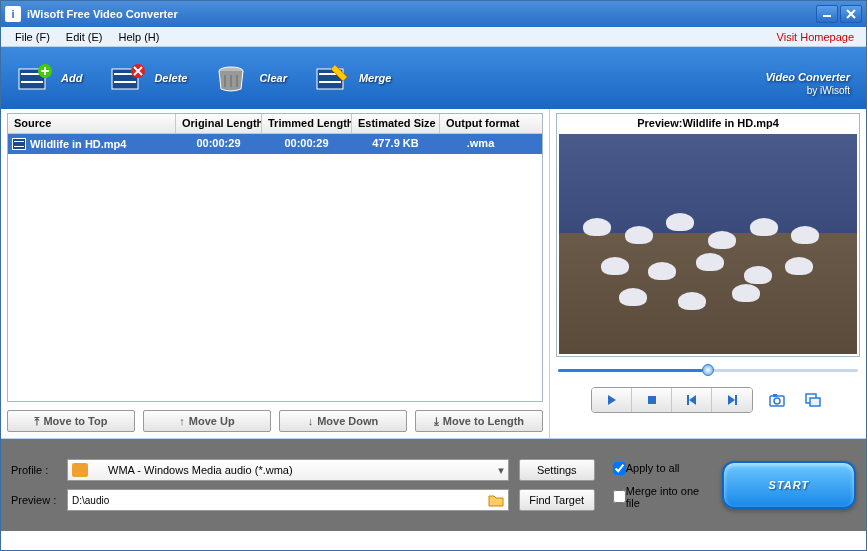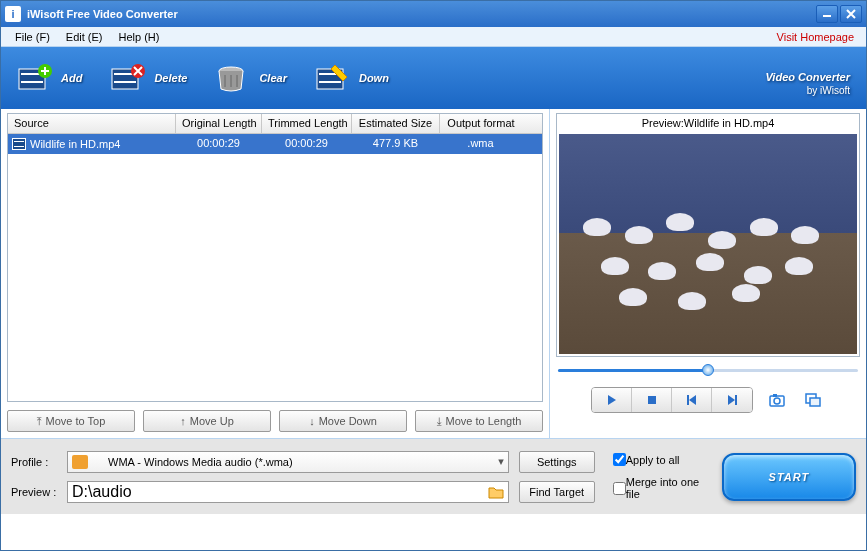--- a/index.html
+++ b/index.html
@@ -10,21 +10,21 @@
 .titlebar .winbtn { width: 22px; height: 18px; background: linear-gradient(#5ca0e8,#2a6ec8); border: 1px solid #1a5eb8; margin-left: 2px; display: flex; align-items: center; justify-content: center; color: #fff; font-weight: bold; cursor: pointer; border-radius:2px;}
 .menubar { height: 20px; background: #eaf3fc; border-bottom: 1px solid #b8d4f0; display: flex; align-items: center; padding: 8px 6px; }
 .menubar .menuitem { padding: 2px 8px; cursor: pointer; }
 .menubar .spacer { flex: 1; }
 .menubar .homepage { color: #c00; cursor: pointer; padding-right: 6px; }
 .toolbar { height: 62px; background: linear-gradient(#3d8be0, #1a66c4); display: flex; align-items: center; padding: 0 16px; gap: 28px; }
 .toolbar .tbtn { display: flex; align-items: center; gap: 8px; color: #fff; font-size: 16px; font-style: italic; font-weight: bold; cursor: pointer; text-shadow: 1px 1px 2px #002a5c; }
 .toolbar .ticon { width: 36px; height: 30px; display:flex;align-items:center;justify-content:center; }
 .toolbar .brand { margin-left: auto; color: #fff; font-size: 22px; font-style: italic; font-weight: bold; text-shadow: 1px 1px 3px #002a5c; text-align:right;}
 .toolbar .brand .sub { font-size: 10px; font-style: normal; font-weight: normal; display:block; text-align:right; margin-top:-2px;}
-.mainarea { display: flex; height: 330px; border-bottom: 1px solid #b8d4f0; }
+.mainarea { display: flex; height: 330px; border-bottom: 1px solid #b8d4f0; font-weight: bold; }
 .leftpane { flex: 1; border-right: 1px solid #b8d4f0; display: flex; flex-direction: column; padding: 4px 6px 6px 6px;}
 .rightpane { width: 316px; display: flex; flex-direction: column; padding: 4px 6px 6px 6px;}
 .grid { border: 1px solid #a8b8c8; background: #fff; flex: 1; display: flex; flex-direction: column; }
 .grid .ghead { display: flex; background: linear-gradient(#fdfdfd,#eaeaea); border-bottom: 1px solid #c8c8c8; height: 20px; }
 .grid .gcell { border-right: 1px solid #c8c8c8; padding: 3px 6px; text-align: center; overflow:hidden; white-space:nowrap;}
 .grid .c0 { width: 168px; text-align: left; }
 .grid .c1 { width: 86px; }
 .grid .c2 { width: 90px; }
 .grid .c3 { width: 88px; }
 .grid .c4 { width: 82px; border-right: none;}
@@ -44,29 +44,29 @@
 .bird { position:absolute; width:28px; height:18px; background:#e8e8f0; border-radius: 50% 50% 40% 40%; }
 .slider { height: 14px; margin: 6px 2px; position:relative; }
 .slider .track { position:absolute; top:6px; left:0; right:0; height:3px; background:#c8d8ec; border-radius:2px;}
 .slider .fill { position:absolute; top:6px; left:0; width:50%; height:3px; background:#2a7edb; border-radius:2px;}
 .slider .thumb { position:absolute; top:1px; left:50%; width:12px; height:12px; margin-left:-6px; background: radial-gradient(#fff,#4a9ee8); border-radius:50%; border:1px solid #2a7edb;}
 .playctrls { display:flex; align-items:center; justify-content:center; gap:0; margin-top:4px;}
 .pbtngroup { display:flex; border:1px solid #9a9a9a; border-radius:4px; overflow:hidden;}
 .pbtn { width:40px; height:24px; background: linear-gradient(#fdfdfd,#e4e4e4); display:flex; align-items:center; justify-content:center; cursor:pointer; border-right:1px solid #c8c8c8; color:#3a6ea5;}
 .pbtn:last-child { border-right:none; }
 .extbtn { width:24px; height:20px; margin-left:12px; display:flex; align-items:center; justify-content:center; color:#2a7edb; cursor:pointer; font-size:14px;}
-.bottom { padding: 8px 10px; background: #e5e5e5; display:flex; align-items:center; gap:10px; height: 75px;}
+.bottom { padding: 8px 10px; background: #737373; display:flex; align-items:center; gap:10px; height: 92px;}
 .bottomleft { display:grid; grid-template-columns: 50px 1fr; row-gap:8px; column-gap:6px; align-items:center; width: 520px;}
 .bottomleft label { text-align:left; }
 .combo { height:22px; border:1px solid #9a9a9a; background: linear-gradient(#fff,#f0f0f0); display:flex; align-items:center; padding:0 4px; gap:20px; cursor:pointer;}
 .combo .cicon { width:16px; height:14px; background:#f0a030; border-radius:2px;}
 .combo .ctext { flex:1; }
 .combo .carrow { color:#555; }
 .textin { height:22px; border:1px solid #9a9a9a; background:#fff; display:flex; align-items:center; padding:0 4px;}
-.textin .txt { flex:1; border:none; outline:none; font-size:16px;}
+.textin .txt { flex:1; border:none; outline:none; font-size:10px;}
 .textin .folder { width:16px; height:14px; color:#c8a030; cursor:pointer;}
 .midbtns { display:flex; flex-direction:column; gap:8px;}
 .midbtns .btn { width:76px; flex:none; color:#000;}
 .checks { display:flex; flex-direction:column; gap:10px; margin-left:8px;}
 .checks label { display:flex; align-items:center; cursor:pointer;}
 .checks input { width:13px; height:13px;}
 .startbtn { margin-left:auto; width:140px; height:48px; background: linear-gradient(#6cc8ff,#1888e8); border:2px solid #0a68c8; border-radius:12px; display:flex; align-items:center; justify-content:center; color:#fff; font-size:22px; font-weight:bold; font-style:italic; cursor:pointer; box-shadow: inset 0 2px 4px rgba(255,255,255,0.6), 0 2px 4px rgba(0,0,0,0.3); text-shadow:1px 1px 2px #004a8c; letter-spacing:1px;}
 svg { display:block; }
 </style>
 </head>
@@ -132,21 +132,21 @@
   </div>
   <div class="tbtn">
     <div class="ticon">
         <svg width="36" height="30">
           <rect x="2" y="6" width="26" height="20" fill="#1a4a8c" stroke="#fff"></rect>
           <rect x="4" y="10" width="22" height="2" fill="#fff"></rect>
           <rect x="4" y="18" width="22" height="2" fill="#fff"></rect>
           <path d="M20 2 L32 14 L28 18 L16 6 Z" fill="#fc0" stroke="#c80"></path>
         </svg>
       </div>
-    <span>Down</span>
+    <span>Merge</span>
   </div>
   <div class="brand">
     <span>Video Converter</span>
     <span class="sub">by iWisoft</span>
   </div>
 </div>
 
 <div class="mainarea">
   <div class="leftpane">
     <div class="grid">

